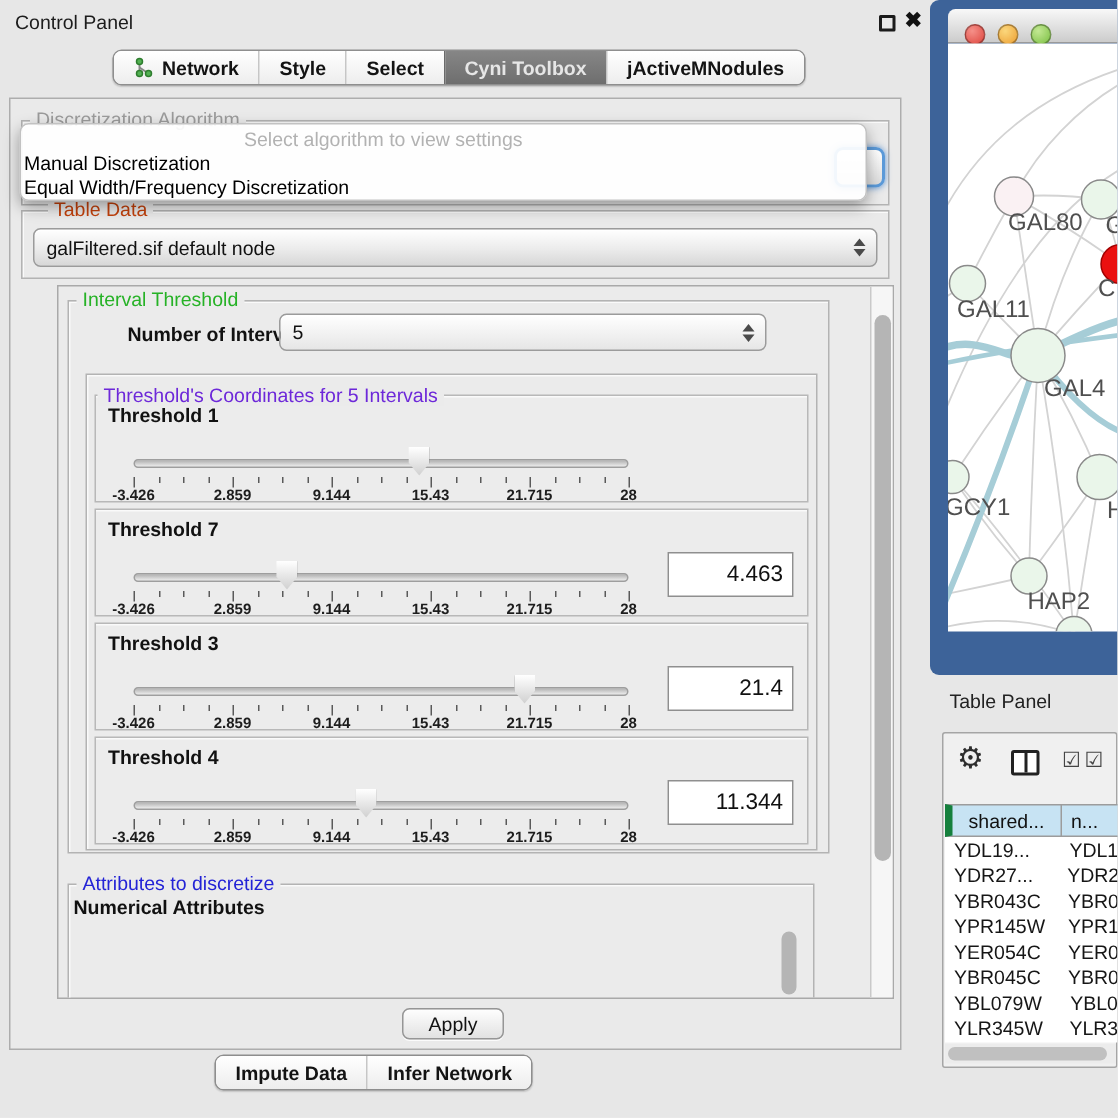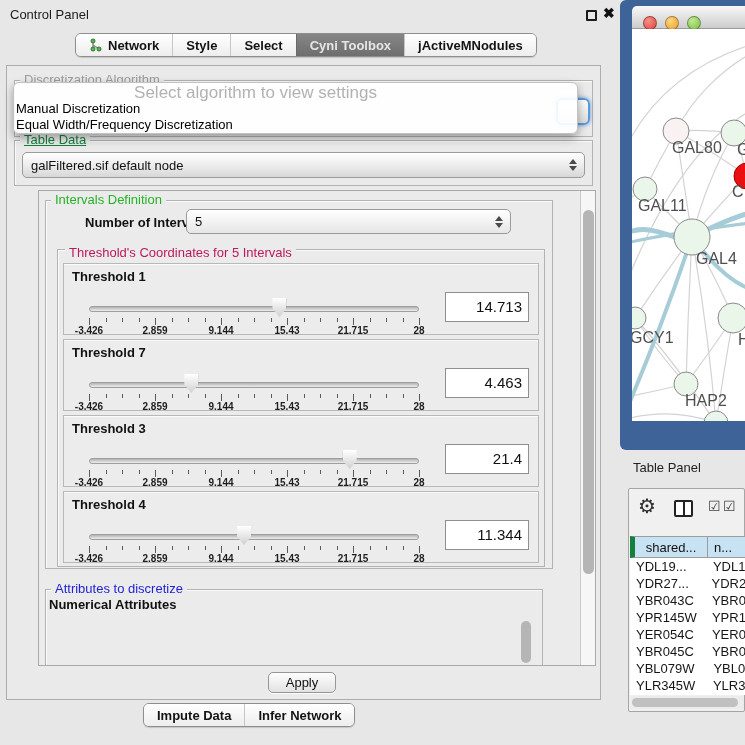--- a/index.html
+++ b/index.html
@@ -30,21 +30,21 @@
   .combo { position:absolute; border:1px solid #9b9b9b; border-radius:5px;
            background:linear-gradient(#ffffff,#ebebeb 55%,#d7d7d7); box-shadow:inset 0 1px 0 #fff;
            display:flex; align-items:center; font-size:13px; color:#111; padding-left:8px; }
   .combo .arrows { position:absolute; right:7px; top:0; bottom:0; display:flex; flex-direction:column; justify-content:center; gap:2px; }
   .tri-up { width:0; height:0; border-left:4px solid transparent; border-right:4px solid transparent; border-bottom:5px solid #4a4a4a; }
   .tri-down { width:0; height:0; border-left:4px solid transparent; border-right:4px solid transparent; border-top:5px solid #4a4a4a; }
 
   
   .popup { left:13px; top:82px; width:565px; height:52px; background:rgba(255,255,255,.92);
            border:1px solid #c2c2c2; border-radius:6px; box-shadow:0 4px 10px rgba(0,0,0,.35); z-index:5; padding-top:1px; }
-  .popup .prompt { height:17px; line-height:17px; text-align:center; padding-right:80px; color:#b2b2b2; font-size:17px; }
+  .popup .prompt { height:17px; line-height:17px; text-align:center; padding-right:80px; color:#b2b2b2; font-size:13px; }
   .popup .item { height:16px; line-height:16px; font-size:13px; color:#000; padding-left:2px; }
   .popup .item.bold { font-weight:normal; }
   .focus-ring { left:556px; top:98px; width:34px; height:27px; border:2px solid #5b9ad9; border-radius:6px;
                 background:linear-gradient(#fff,#dcdcdc); box-shadow:0 0 4px rgba(80,140,210,.9); z-index:1; }
 
   
   .scrollpane { left:38px; top:190px; width:558px; height:476px; border:1px solid #a9a9a9; background:#ebebeb; overflow:hidden; }
   .scrollpane .grouplabel { background:#ebebeb; }
   .vscroll { position:absolute; left:541px; top:0; width:16px; height:474px; background:#f6f6f6; border-left:1px solid #c9c9c9; }
   .vscroll .thumb-v { position:absolute; left:2px; top:19px; width:11px; height:364px; background:#b5b5b5; border-radius:6px; }
@@ -135,45 +135,45 @@
 <div class="grouplabel" style="left:20px; top:73px; color:#9b9b9b;">Discretization Algorithm</div>
 <div class="abs focus-ring"></div>
 
 <div class="abs popup" id="algo-popup">
   <div class="prompt">Select algorithm to view settings</div>
 <div class="item bold">Manual Discretization</div>
     <div class="item">Equal Width/Frequency Discretization</div>
   </div>
 
 <div class="abs groupbox" style="left:14px; top:140px; width:579px; height:46px;"></div>
-<div class="grouplabel" style="left:20px; top:133px; color:#15803d;text-decoration:underline;">Table Data</div>
+<div class="grouplabel" style="left:32px; top:133px; color:#c2410c;">Table Data</div>
 <div class="combo" style="left:22px; top:152px; width:563px; height:26px;">
   <span>galFiltered.sif default node</span>
   <span class="arrows">
       <i class="tri-up"></i>
       <i class="tri-down"></i>
     </span>
 </div>
 
 <div class="abs scrollpane" id="scrollpane">
 
   <div class="groupbox" style="left:6px; top:9px; width:508px; height:369px;"></div>
-  <div class="grouplabel" style="left:12px; top:2px; color:#26b226;">Intervals Definition</div>
+  <div class="grouplabel" style="left:12px; top:2px; color:#26b226;">Interval Threshold</div>
 
   <div class="abs" style="left:46px; top:24px; font-size:13px; font-weight:bold; color:#111;">Number of Intervals</div>
   <div class="combo" style="left:147px; top:18px; width:325px; height:25px; background:linear-gradient(#ffffff,#e6e6e6);">
     <span>5</span>
     <span class="arrows">
         <i class="tri-up"></i>
         <i class="tri-down"></i>
       </span>
   </div>
 
   <div class="groupbox" style="left:18px; top:58px; width:488px; height:318px;"></div>
-  <div class="grouplabel" style="left:26px; top:55px; color:#be185d;">Threshold's Coordinates for 5 Intervals</div>
+  <div class="grouplabel" style="left:26px; top:66px; color:#6d28d9;">Threshold's Coordinates for 5 Intervals</div>
 
   <div id="sliders-host">
       <div class="tpanel" style="top: 72px;">
         <div class="tlabel">Threshold 1</div>
         <div class="track"></div>
         <div class="thumb" style="left: 208.475px;"></div>
         <div class="tick" style="left: 25px; top: 54px; height: 7px;"></div>
         <div class="tick" style="left: 41.5px; top: 54px; height: 4px;"></div>
         <div class="tick" style="left: 58px; top: 54px; height: 4px;"></div>
         <div class="tick" style="left: 74.5px; top: 54px; height: 4px;"></div>
@@ -193,21 +193,20 @@
         <div class="tick" style="left: 305.5px; top: 54px; height: 4px;"></div>
         <div class="tick" style="left: 322px; top: 54px; height: 4px;"></div>
         <div class="tick" style="left: 338.5px; top: 54px; height: 4px;"></div>
         <div class="tick" style="left: 355px; top: 54px; height: 7px;"></div>
         <div class="ticklabel" style="left: 25px;">-3.426</div>
         <div class="ticklabel" style="left: 91px;">2.859</div>
         <div class="ticklabel" style="left: 157px;">9.144</div>
         <div class="ticklabel" style="left: 223px;">15.43</div>
         <div class="ticklabel" style="left: 289px;">21.715</div>
         <div class="ticklabel" style="left: 355px;">28</div>
-        <div class="valbox">14.713</div>
       </div>
       <div class="tpanel" style="top: 148px;">
         <div class="tlabel">Threshold 7</div>
         <div class="track"></div>
         <div class="thumb" style="left: 120.299px;"></div>
         <div class="tick" style="left: 25px; top: 54px; height: 7px;"></div>
         <div class="tick" style="left: 41.5px; top: 54px; height: 4px;"></div>
         <div class="tick" style="left: 58px; top: 54px; height: 4px;"></div>
         <div class="tick" style="left: 74.5px; top: 54px; height: 4px;"></div>
         <div class="tick" style="left: 91px; top: 54px; height: 7px;"></div>

